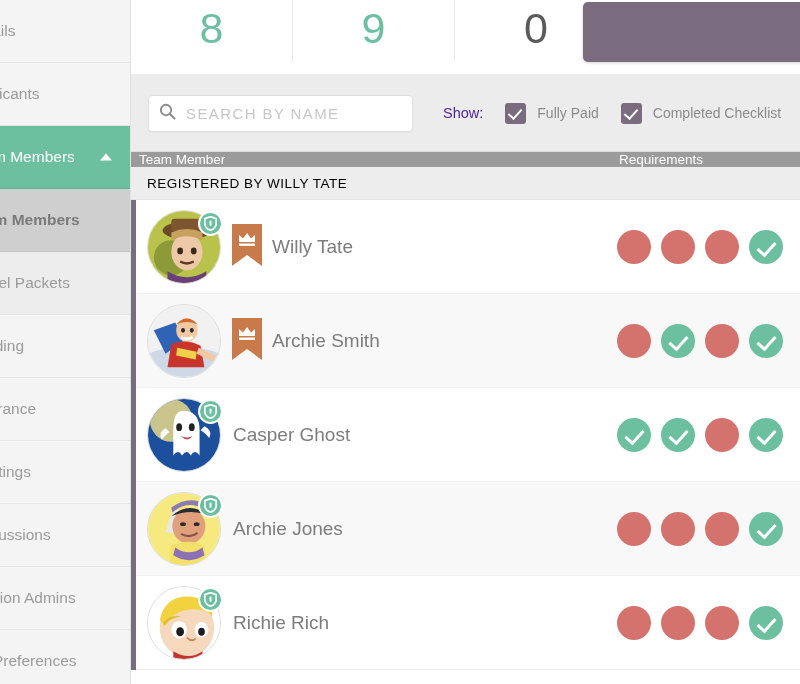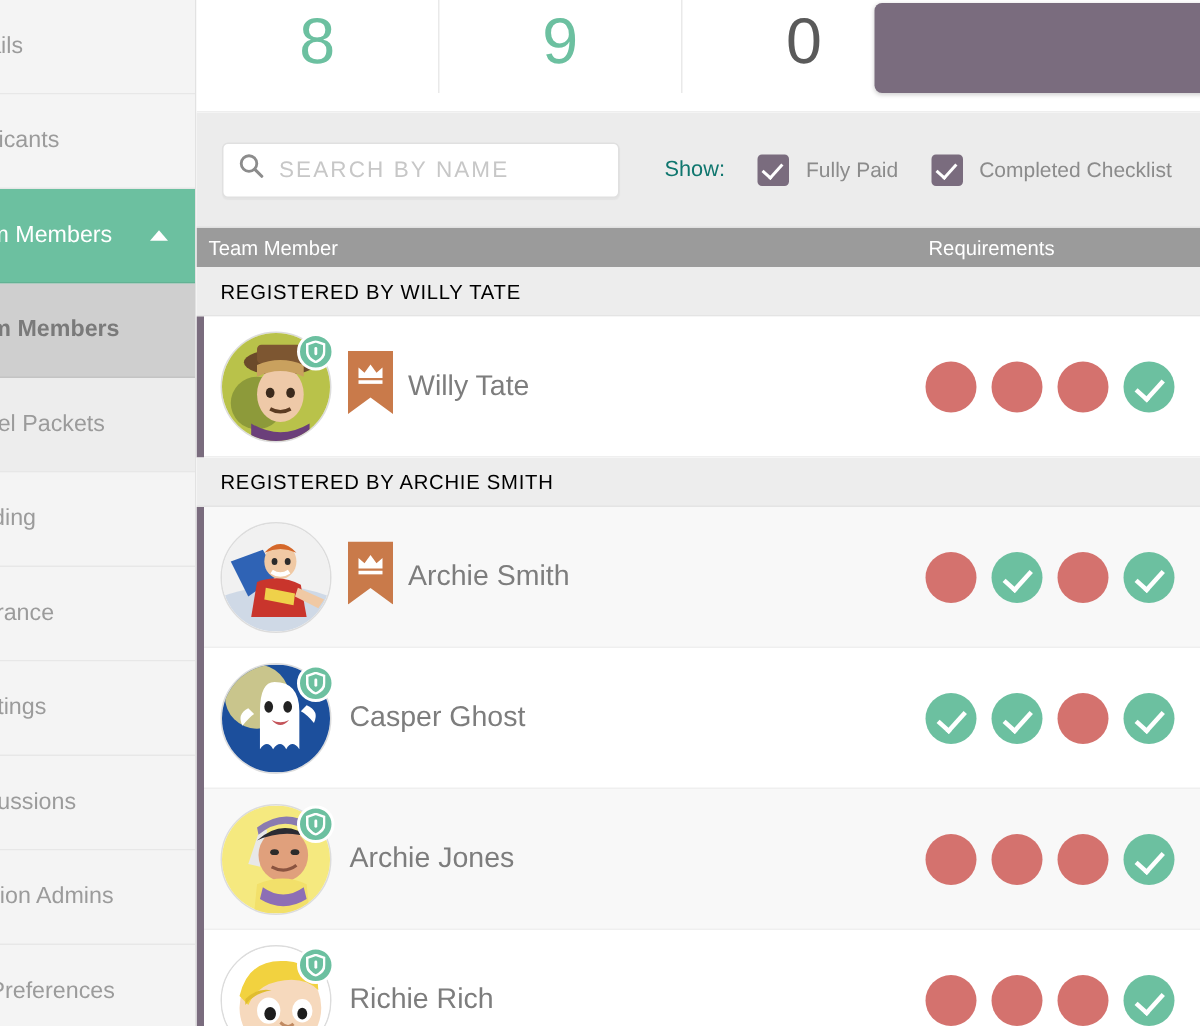--- a/index.html
+++ b/index.html
@@ -135,21 +135,21 @@
     font-size: 15px;
     letter-spacing: 1.4px;
     color: #777;
     background: transparent;
   }
   .search-input::placeholder { color: #c7c7c7; }
 
   .show-label {
     margin-left: 30px;
     font-size: 14.5px;
-    color: #0f766e;
+    color: #4c1d95;
   }
   .chk-group { display: flex; align-items: center; margin-left: 22px; }
   .chk {
     width: 21px; height: 21px;
     background: #7a6c7e;
     border-radius: 3px;
     position: relative;
     flex: 0 0 auto;
   }
   .chk::after {
@@ -163,21 +163,21 @@
   }
   .chk-label {
     margin-left: 11px;
     font-size: 14px;
     color: #8b8b8b;
     white-space: nowrap;
   }
 
   
   .table-head {
-    height: 26px;
+    height: 15px;
     background: #9b9b9b;
     display: flex;
     align-items: center;
     color: #ffffff;
     font-size: 13.5px;
     padding-left: 8px;
   }
   .th-member { width: 480px; flex: 0 0 480px; }
   .th-req { flex: 1 1 auto; }
 
@@ -386,21 +386,20 @@
               <span class="member-name">Willy Tate</span>
             </div>
             <div class="req-cell">
               <span class="dot red"></span>
               <span class="dot red"></span>
               <span class="dot red"></span>
               <span class="dot green"></span>
             </div>
           </div>
         </div>
-        <div class="group-title">REGISTERED BY ARCHIE SMITH</div>
         <div class="group-body">
           <div class="row alt">
             <div class="member-cell">
               <div class="avatar-wrap">
                 <div class="avatar">
                   <svg viewBox="0 0 74 74" preserveAspectRatio="xMidYMid slice">
                     <rect width="74" height="74" fill="#f1f1f1"></rect>
                     <path d="M0 50 q37 -14 74 0 l0 24 l-74 0 z" fill="#cfd9e6"></path>
                     <path d="M6 26 l22 -8 l10 18 l-20 14 z" fill="#2f63b5"></path>
                     <ellipse cx="40" cy="26" rx="11" ry="12" fill="#f0c9a4"></ellipse>

